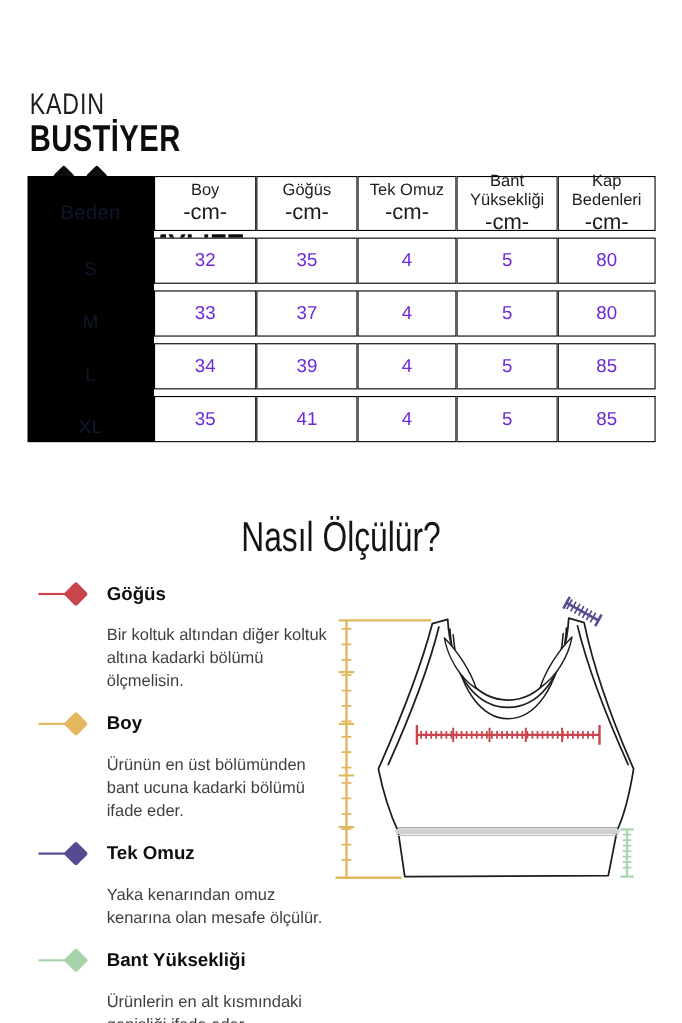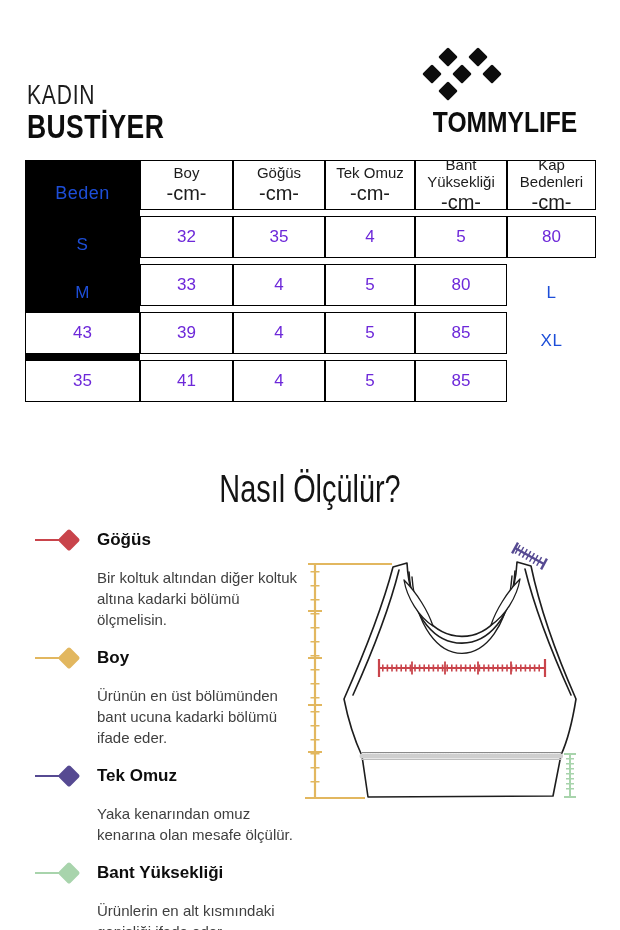--- a/index.html
+++ b/index.html
@@ -3,21 +3,21 @@
 <meta charset="utf-8">
 <style>
   html,body { margin:0; padding:0; background:#fff; }
   .page {
     position:relative; width:620px; height:930px; background:#ffffff;
     font-family:"Liberation Sans", sans-serif; color:#111; overflow:hidden;
   }
 
   
   .header { position:absolute; left:27px; right:27px; top:42px; height:100px;
-            display:flex; justify-content:space-between; }
+            display:flex; justify-content:space-between;flex-direction:column; }
   .brand-left { padding-top:40px; }
   .category { font-size:27px; font-weight:300; letter-spacing:1px; color:#1c1c1c;
               transform:scaleX(.78); transform-origin:left center; line-height:1.0; }
   .product  { font-size:34px; font-weight:800; letter-spacing:.5px; color:#0d0d0d;
               transform:scaleX(.78); transform-origin:left center; line-height:1.05; }
   .brand-right { display:flex; flex-direction:column; padding-top:3px; }
   .logo-diamonds { position:relative; width:92px; height:58px; }
   .logo-diamonds .d { position:absolute; width:14px; height:14px; background:#0d0d0d;
                       transform:rotate(45deg); border-radius:1.5px; }
   .d1 { left:24px; top:5px; }  .d2 { left:54px; top:5px; }
@@ -29,21 +29,21 @@
   
   .table-wrap { position:absolute; left:25px; top:160px; width:571px; height:242px; }
   .black-col  { position:absolute; left:0; top:0; width:115px; height:242px; background:#000; }
   .grid { position:absolute; left:0; top:0; display:grid;
           grid-template-columns:115px 93px 92px 90px 92px 89px;
           grid-template-rows:50px 42px 42px 42px 42px; row-gap:6px; }
   .cell { display:flex; flex-direction:column; align-items:center; justify-content:center;
           text-align:center; background:#fff; border:1.5px solid #000; font-size:17px; color:#6d28d9; }
   .cell.head { font-size:15px; line-height:1.12; color:#1c1c1c; padding:1px 0; }
   .cell.head .unit { font-size:20px; }
-  .cell.side { background:transparent; border:none; color:#1d4ed8; font-size:17px; letter-spacing:.5px;margin-top:16px; }
+  .cell.side { background:transparent; border:none; color:#0f172a; font-size:17px; letter-spacing:.5px;margin-top:16px; }
   .cell.corner { font-size:18px; }
 
   
   .how-title { position:absolute; left:0; top:468px; width:620px; text-align:center;
                font-size:38px; font-weight:500; color:#141414;
                transform:scaleX(.76); transform-origin:center top; }
 
   .legend { position:absolute; left:35px; top:529px; width:268px;
             display:flex; flex-direction:column; gap:17px; }
   .legend-item { display:flex; }
@@ -112,26 +112,27 @@
 
       <div class="cell side">S</div>
       <div class="cell">32</div>
       <div class="cell">35</div>
       <div class="cell">4</div>
       <div class="cell">5</div>
       <div class="cell">80</div>
 
       <div class="cell side">M</div>
       <div class="cell">33</div>
+      <div class="cell">37</div>
       <div class="cell">4</div>
       <div class="cell">5</div>
       <div class="cell">80</div>
 
       <div class="cell side">L</div>
-      <div class="cell">43</div>
+      <div class="cell">34</div>
       <div class="cell">39</div>
       <div class="cell">4</div>
       <div class="cell">5</div>
       <div class="cell">85</div>
 
       <div class="cell side">XL</div>
       <div class="cell">35</div>
       <div class="cell">41</div>
       <div class="cell">4</div>
       <div class="cell">5</div>

